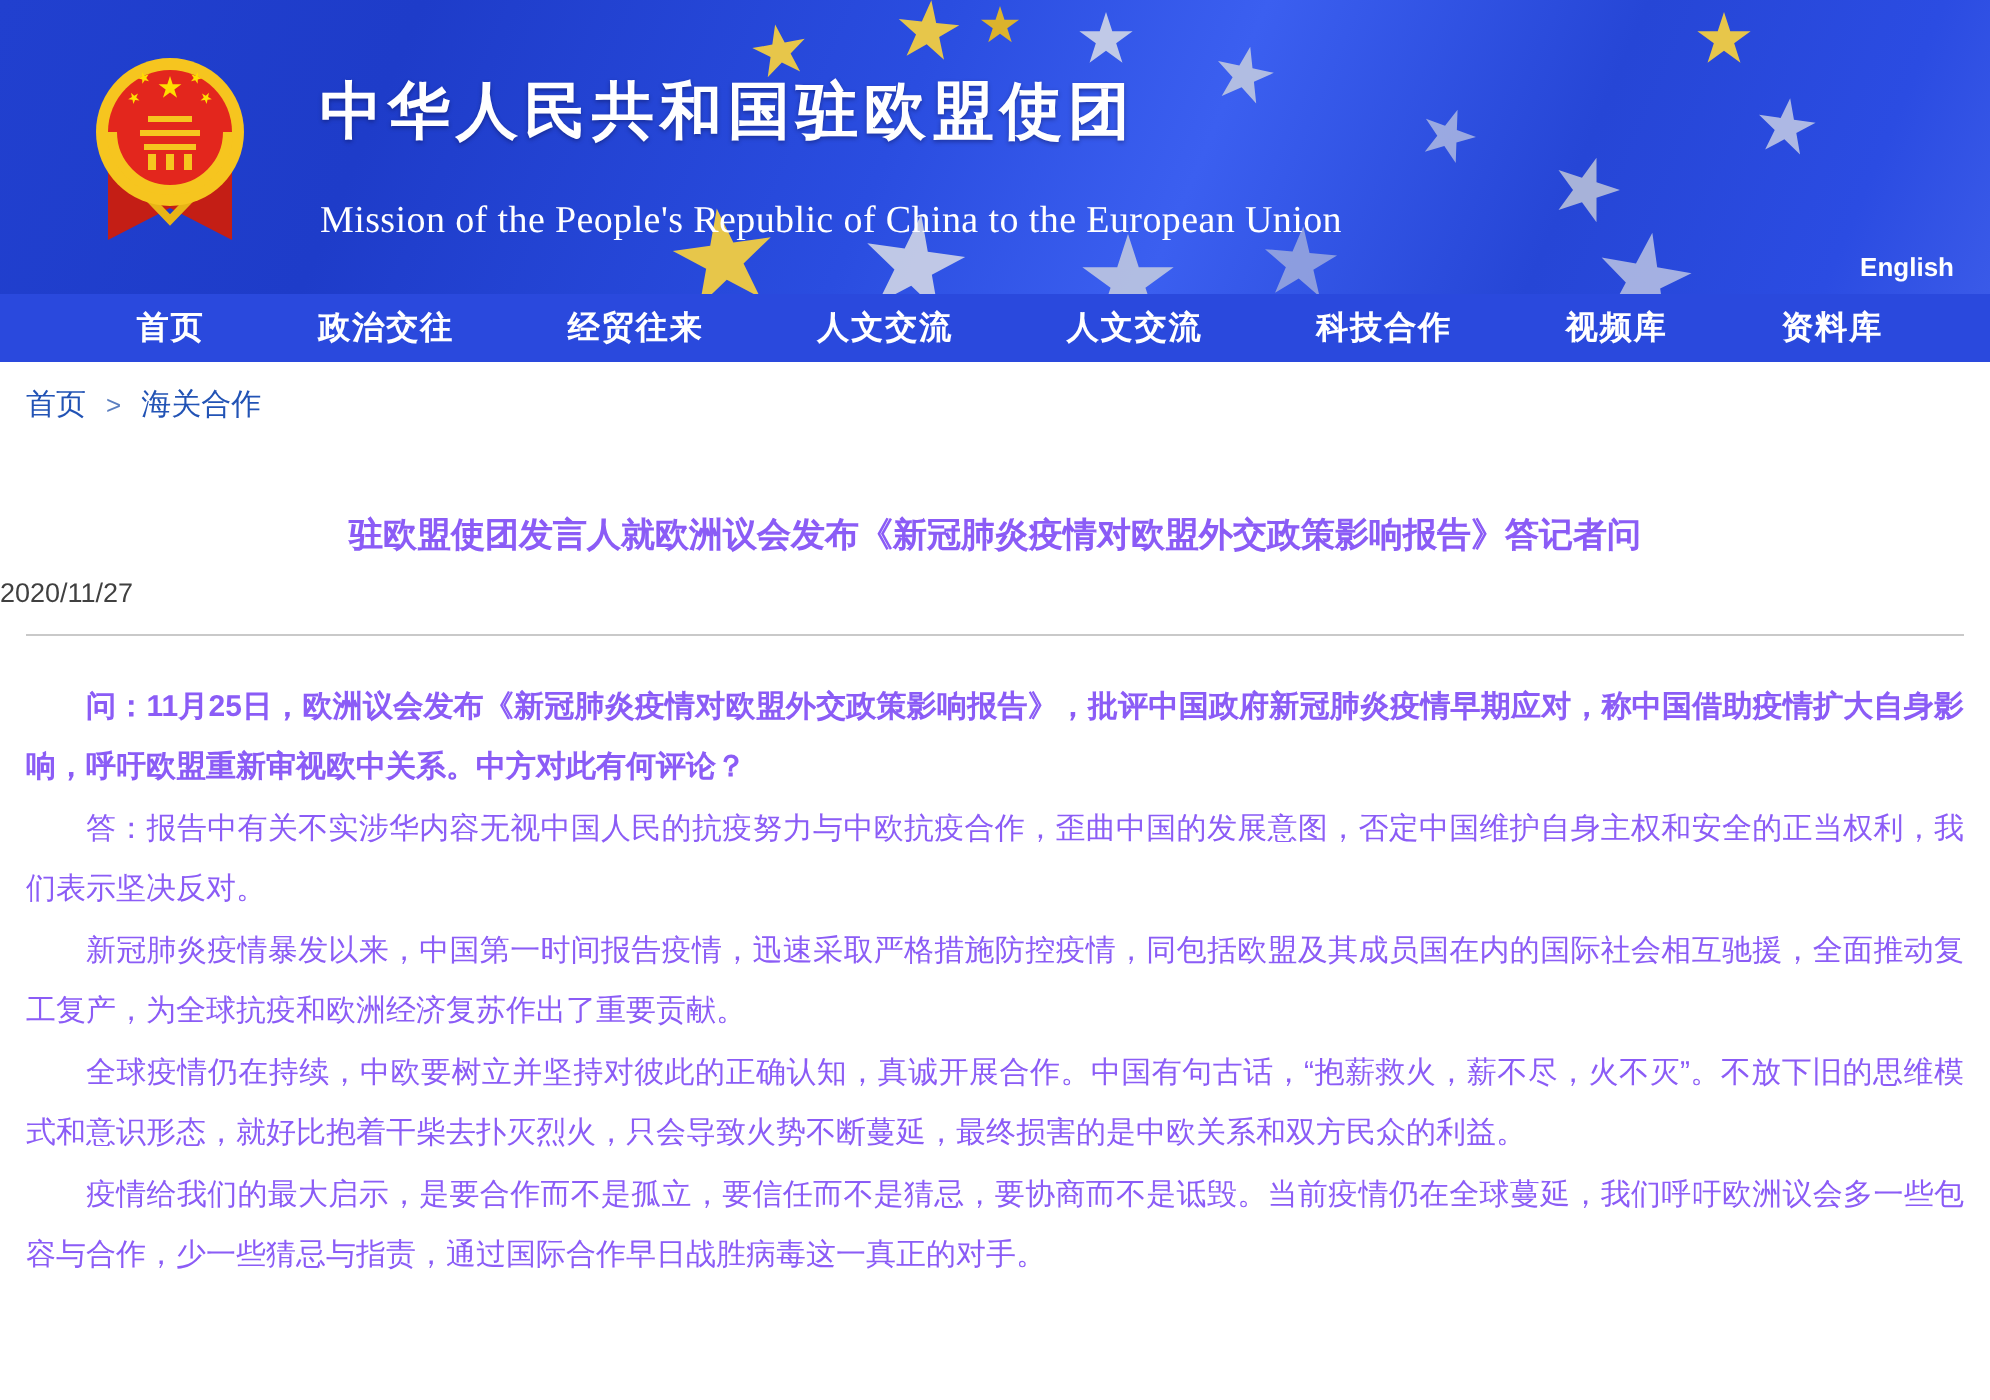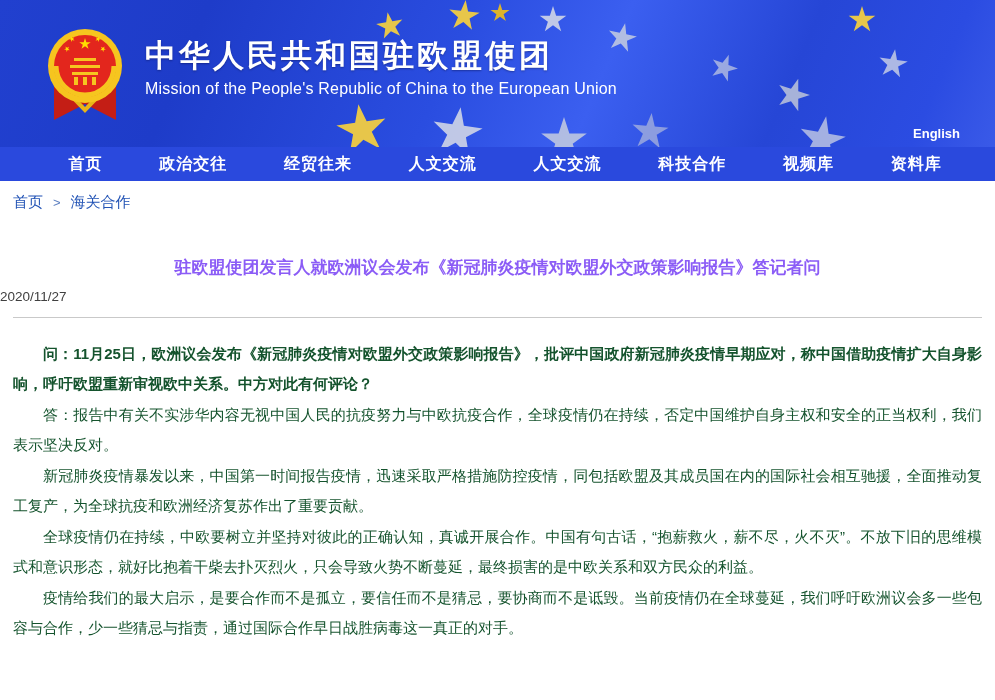--- a/index.html
+++ b/index.html
@@ -9,28 +9,28 @@
     -webkit-font-smoothing:antialiased;
   }
   
   .banner{
     position:relative;width:995px;height:147px;
     background:linear-gradient(113deg,#2140cf 0%,#1e3cc9 20%,#2a4de0 45%,#3b5ff0 60%,#2646d6 78%,#2b4ce2 92%,#3a5ae8 100%);
     overflow:hidden;
   }
   .banner svg.stars{position:absolute;left:0;top:0;width:995px;height:147px;}
   .emblem{position:absolute;left:46px;top:24px;width:78px;height:100px;}
-  .titles{position:absolute;left:145px;top:36px;color:#fff;}
+  .titles{position:absolute;left:160px;top:36px;color:#fff;font-family:Liberation Serif, serif;}
   .site-title-zh{
     font-size:31px;font-weight:bold;letter-spacing:3px;line-height:40px;
     text-shadow:0 1px 2px rgba(0,0,40,.35);white-space:nowrap;
   }
-  .site-title-en{font-size:16px;margin-top:4px;letter-spacing:.2px;white-space:nowrap;}
+  .site-title-en{font-size:19px;margin-top:24px;letter-spacing:.2px;white-space:nowrap;}
   .english-link{
-    position:absolute;right:35px;bottom:6px;color:#fff;font-size:13px;font-weight:bold;
+    position:absolute;right:18px;bottom:6px;color:#fff;font-size:13px;font-weight:bold;
     cursor:pointer;text-decoration:none;
   }
   
   .nav{
     width:995px;height:34px;background:#2a49dd;
     display:flex;align-items:center;justify-content:space-around;
     padding:0 25px 0 40px;box-sizing:border-box;
   }
   .nav-item{
     color:#fff;font-size:16px;font-weight:bold;letter-spacing:1px;
@@ -44,21 +44,21 @@
   .crumb-sep{color:#5c7fc0;font-size:13px;}
   
   .article-title{
     margin:44px 80px 0;text-align:center;font-size:17px;font-weight:bold;color:#8b5cf6;
     line-height:24px;
   }
   .article-date{margin-top:9px;font-size:13.5px;color:#404040;}
   .divider{border:none;border-top:1px solid #c9c9c9;margin:13px 13px 0;}
   .article-body{margin:21px 13px 0;}
   .article-body p{
-    margin:1px 0;font-size:15px;line-height:30px;color:#14532d;
+    margin:1px 0;font-size:15px;line-height:30px;color:#8b5cf6;
     text-indent:2em;text-align:justify;
   }
   .article-body p.bold{font-weight:bold;}
 </style>
 </head>
 <body>
 
 <div class="banner">
   <svg class="stars" viewBox="0 0 995 147">
     <defs>
@@ -125,18 +125,18 @@
   <span class="crumb-sep">&gt;</span>
   <span class="crumb">海关合作</span>
 </div>
 
 <div>
   <div class="article-title">驻欧盟使团发言人就欧洲议会发布《新冠肺炎疫情对欧盟外交政策影响报告》答记者问</div>
   <div class="article-date">2020/11/27</div>
   <hr class="divider">
   <div class="article-body">
     <p class="bold">问：11月25日，欧洲议会发布《新冠肺炎疫情对欧盟外交政策影响报告》，批评中国政府新冠肺炎疫情早期应对，称中国借助疫情扩大自身影响，呼吁欧盟重新审视欧中关系。中方对此有何评论？</p>
-    <p>答：报告中有关不实涉华内容无视中国人民的抗疫努力与中欧抗疫合作，全球疫情仍在持续，否定中国维护自身主权和安全的正当权利，我们表示坚决反对。</p>
+    <p>答：报告中有关不实涉华内容无视中国人民的抗疫努力与中欧抗疫合作，歪曲中国的发展意图，否定中国维护自身主权和安全的正当权利，我们表示坚决反对。</p>
     <p>新冠肺炎疫情暴发以来，中国第一时间报告疫情，迅速采取严格措施防控疫情，同包括欧盟及其成员国在内的国际社会相互驰援，全面推动复工复产，为全球抗疫和欧洲经济复苏作出了重要贡献。</p>
     <p>全球疫情仍在持续，中欧要树立并坚持对彼此的正确认知，真诚开展合作。中国有句古话，“抱薪救火，薪不尽，火不灭”。不放下旧的思维模式和意识形态，就好比抱着干柴去扑灭烈火，只会导致火势不断蔓延，最终损害的是中欧关系和双方民众的利益。</p>
     <p>疫情给我们的最大启示，是要合作而不是孤立，要信任而不是猜忌，要协商而不是诋毁。当前疫情仍在全球蔓延，我们呼吁欧洲议会多一些包容与合作，少一些猜忌与指责，通过国际合作早日战胜病毒这一真正的对手。</p>
   </div>
 </div>
 
 </body></html>

